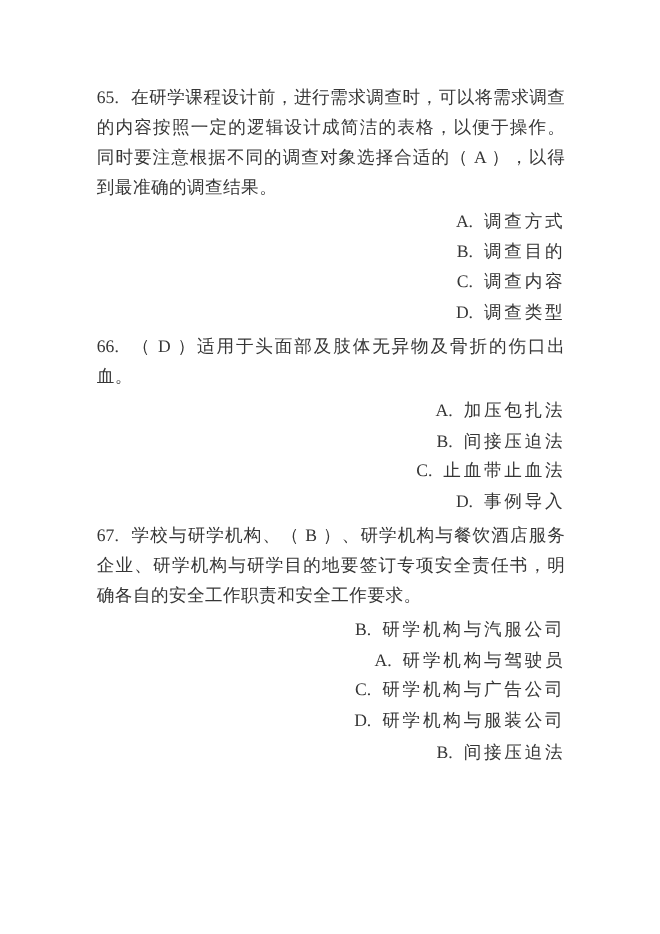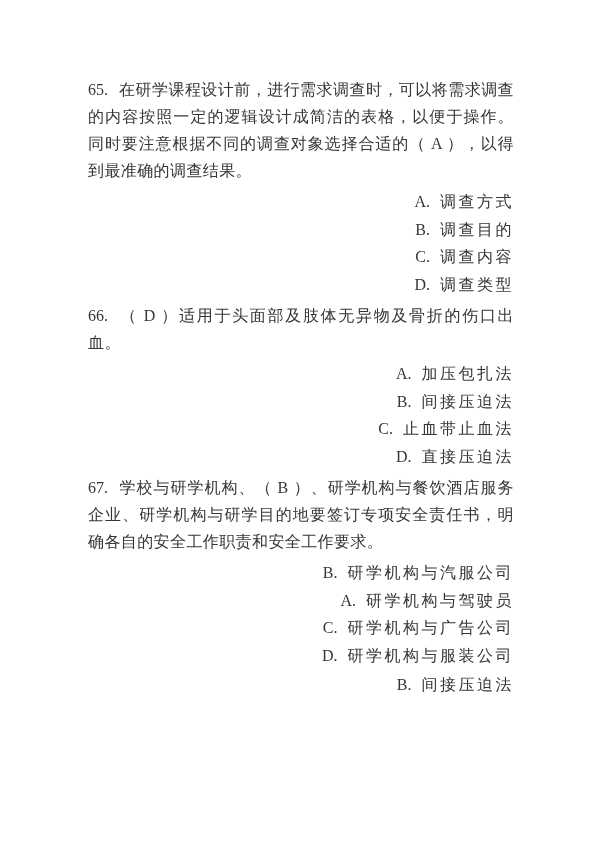--- a/index.html
+++ b/index.html
@@ -69,21 +69,21 @@
       <p class="option"><span class="opt-label">D.</span><span>调查类型</span></p>
     </div>
   </section>
 
   <section class="question">
     <p class="q-text"><span class="q-num">66.</span><span>（ D ）适用于头面部及肢体无异物及骨折的伤口出血。</span></p>
     <div class="options">
       <p class="option"><span class="opt-label">A.</span><span>加压包扎法</span></p>
       <p class="option"><span class="opt-label">B.</span><span>间接压迫法</span></p>
       <p class="option"><span class="opt-label">C.</span><span>止血带止血法</span></p>
-      <p class="option"><span class="opt-label">D.</span><span>直接压迫法</span></p>
+      <p class="option"><span class="opt-label">D.</span><span>事例导入</span></p>
     </div>
   </section>
 
   <section class="question">
     <p class="q-text"><span class="q-num">67.</span><span>学校与研学机构、（ B ）、研学机构与餐饮酒店服务企业、研学机构与研学目的地要签订专项安全责任书，明确各自的安全工作职责和安全工作要求。</span></p>
     <div class="options">
       <p class="option"><span class="opt-label">B.</span><span>研学机构与汽服公司</span></p>
       <p class="option"><span class="opt-label">A.</span><span>研学机构与驾驶员</span></p>
       <p class="option"><span class="opt-label">C.</span><span>研学机构与广告公司</span></p>
       <p class="option"><span class="opt-label">D.</span><span>研学机构与服装公司</span></p>

